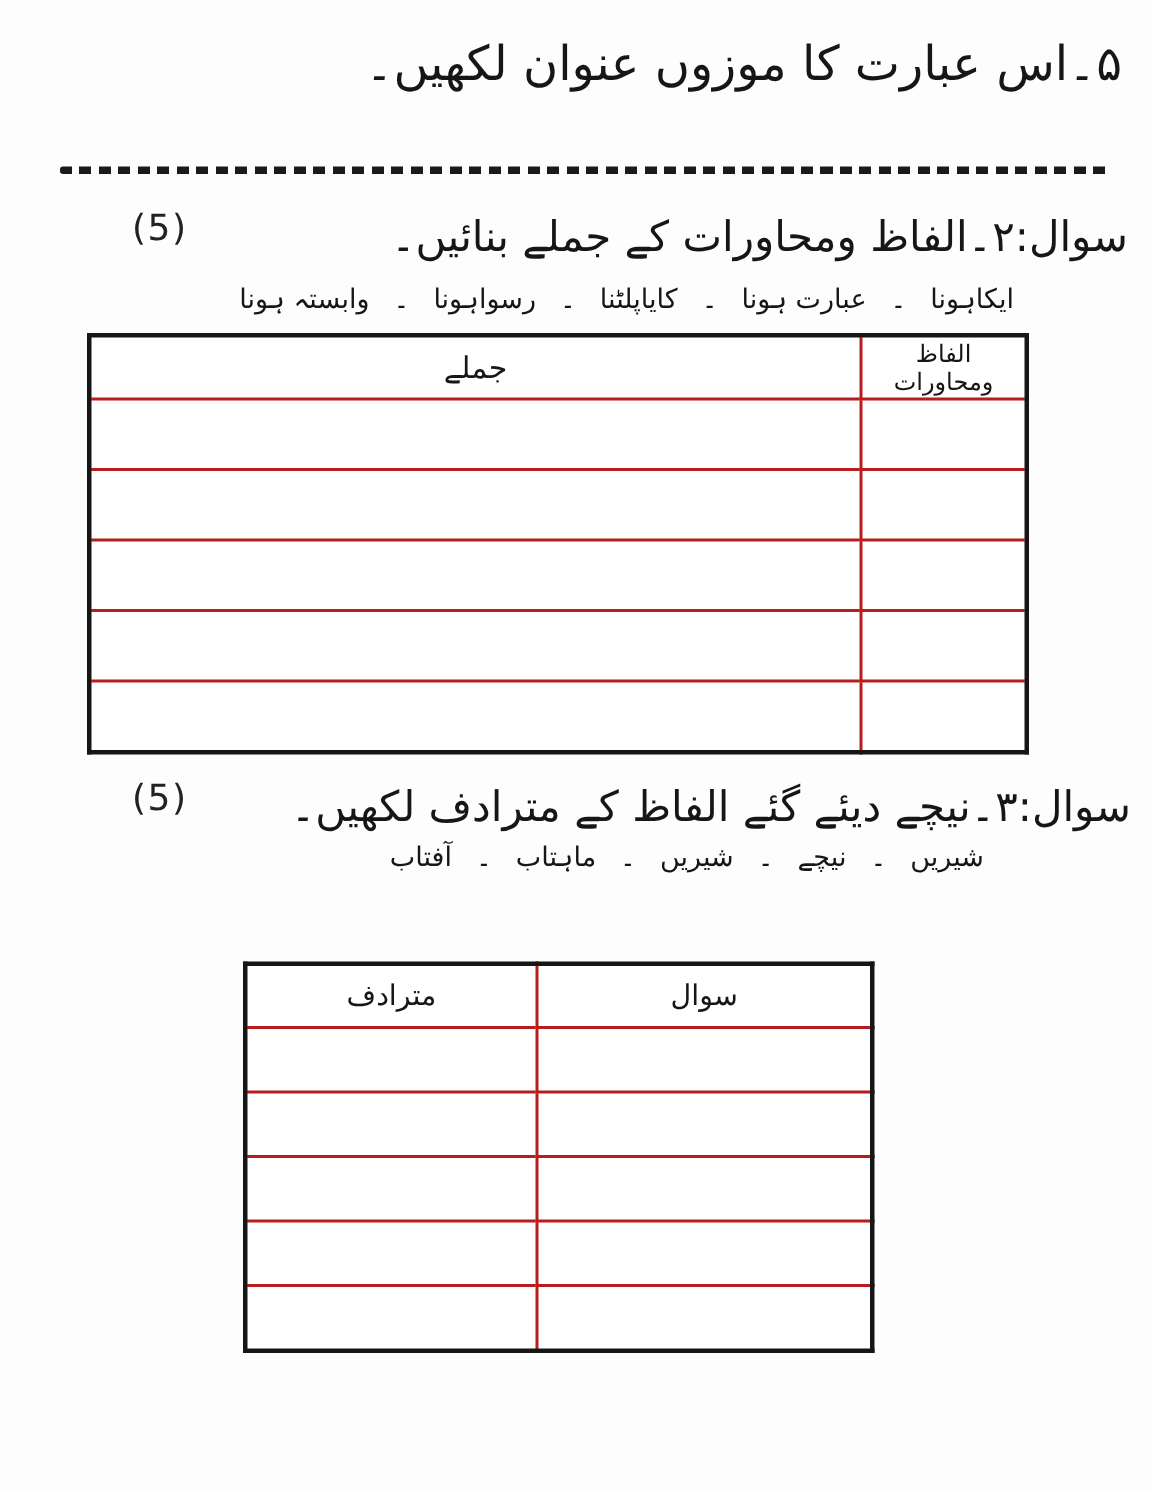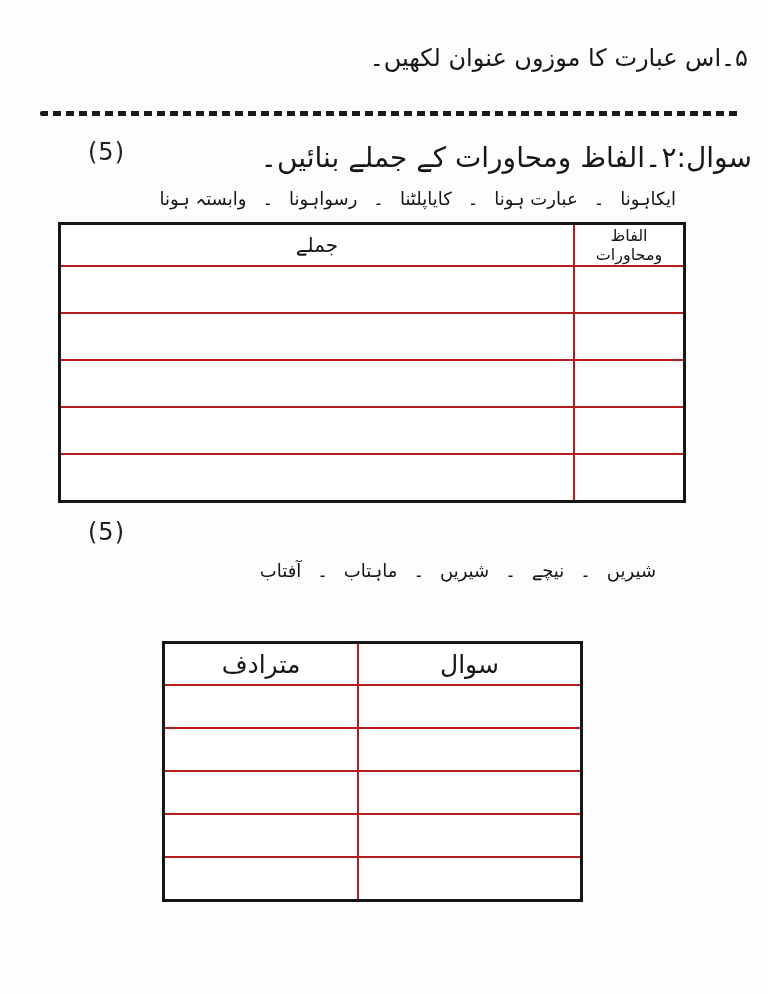--- a/index.html
+++ b/index.html
@@ -8,22 +8,22 @@
     width:768px;height:994px;
     background:#fdfdfd;
     font-family:"DejaVu Sans", sans-serif;
     color:#161616;
     overflow:hidden;
   }
   .rtl{direction:rtl;unicode-bidi:embed;}
 
   
   .title-line{
-    position:absolute;top:39px;right:20px;
-    font-size:24px;line-height:38px;white-space:nowrap;text-align:right;
+    position:absolute;top:23px;right:20px;
+    font-size:32px;line-height:38px;white-space:nowrap;text-align:right;
   }
 
   
   .dash-sep{
     position:absolute;top:111px;left:40px;width:702px;height:5px;
     background:repeating-linear-gradient(to right,#1a1a1a 0 8px,transparent 8px 13px);
     border-radius:2px;
   }
 
   
@@ -58,21 +58,21 @@
   .wtable th,.wtable td{border:2px solid #b91c1c;padding:0 6px;}
   .wtable th{font-weight:normal;text-align:center;vertical-align:middle;}
 
   .table-q2{top:222px;left:58px;width:628px;}
   .table-q2 th{height:40px;font-size:20px;}
   .table-q2 td{height:45px;}
   .table-q2 .c0{width:104px;}
   .table-q2 th.c0{font-size:16px;padding:0 2px;}
 
   .table-q3{top:641px;left:162px;width:421px;}
-  .table-q3 th{height:40px;font-size:25px;}
+  .table-q3 th{height:40px;font-size:19px;}
   .table-q3 td{height:41px;}
   .table-q3 .c0{width:50%;}
 </style>
 </head>
 <body>
 
 <div class="page">
 
   <div class="title-line rtl">۵۔اس عبارت کا موزوں عنوان لکھیں۔</div>
 
@@ -121,20 +121,21 @@
         </tr>
         <tr>
           <td class="c0"></td>
           <td class="c1"></td>
         </tr>
       </tbody>
     </table>
 
   <div class="q-row q3-row">
     <span class="marks">(5)</span>
+    <span class="q-heading rtl">سوال:۳۔نیچے دیئے گئے الفاظ کے مترادف لکھیں۔</span>
   </div>
 
   <div class="word-list rtl q3-words">
       <span class="word">شیریں</span>
       <span class="sep">۔</span>
       <span class="word">نیچے</span>
       <span class="sep">۔</span>
       <span class="word">شیریں</span>
       <span class="sep">۔</span>
       <span class="word">ماہتاب</span>

